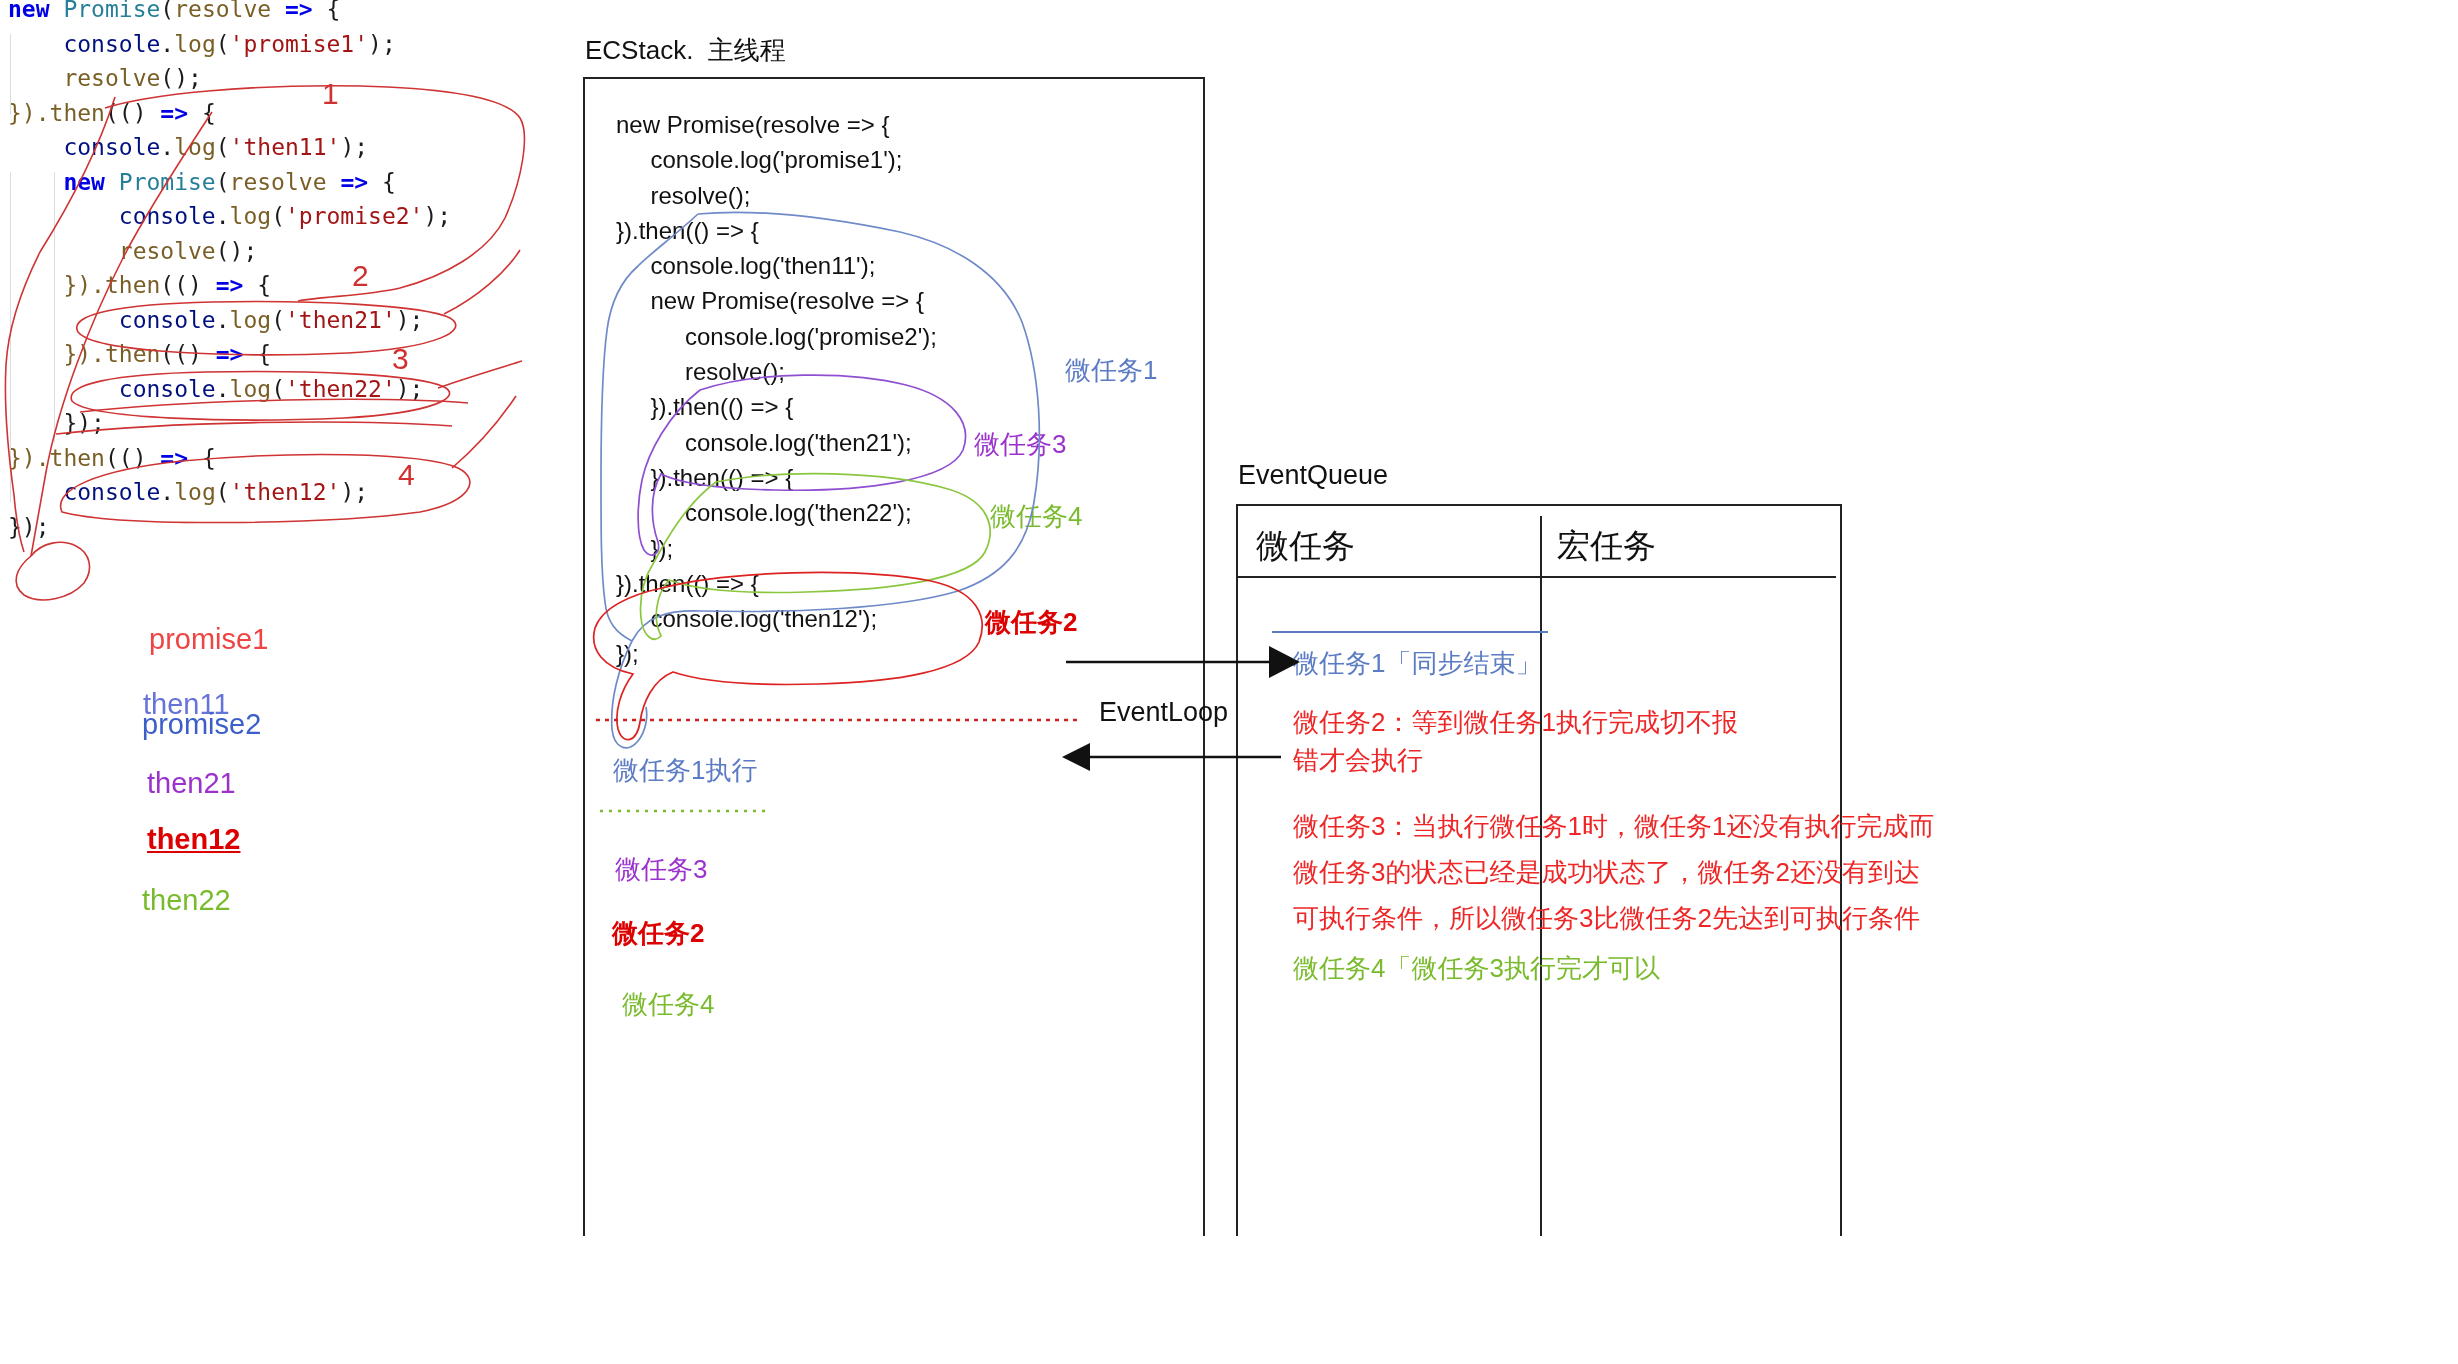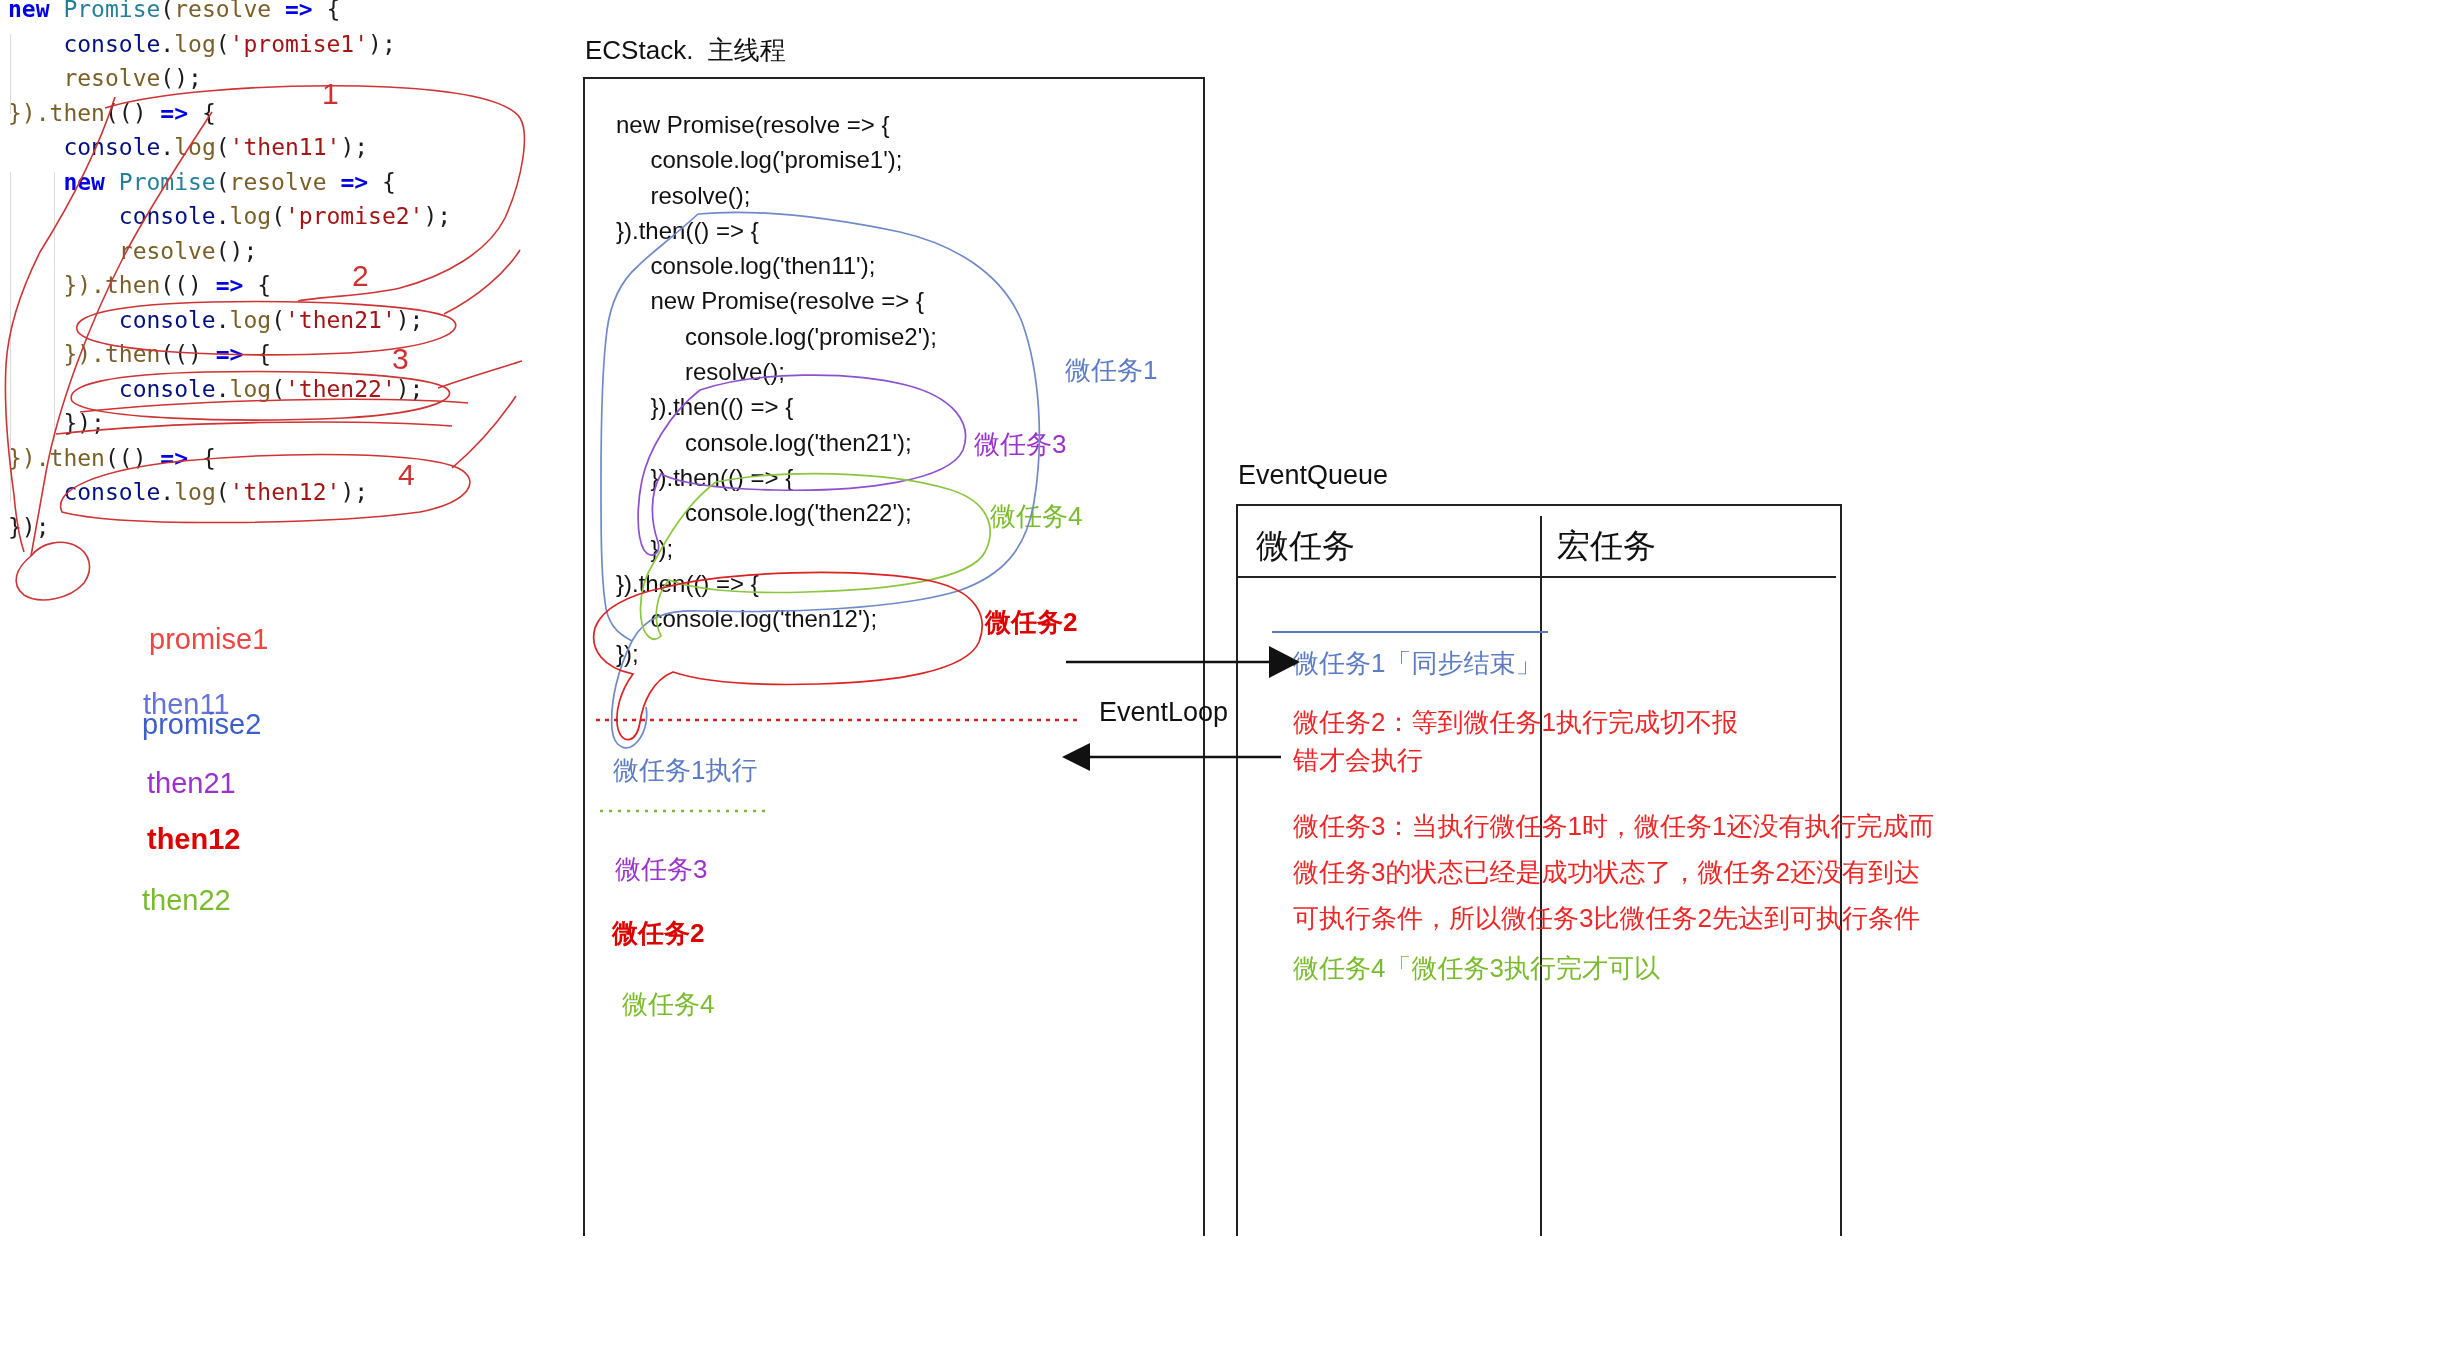--- a/index.html
+++ b/index.html
@@ -84,21 +84,21 @@
       <div class="ann-num" style="left: 322px; top: 79px;">1</div>
       <div class="ann-num" style="left: 352px; top: 261px;">2</div>
       <div class="ann-num" style="left: 392px; top: 344px;">3</div>
       <div class="ann-num" style="left: 398px; top: 460px;">4</div>
     </div>
   <div id="output-log">
       <div class="out-item" style="left: 149px; top: 624px; color: #ef4444; font-weight: normal;">promise1</div>
       <div class="out-item" style="left: 143px; top: 673px; color: rgb(102, 115, 216); font-weight: normal; margin-top: 16px;">then11</div>
       <div class="out-item" style="left: 142px; top: 709px; color: rgb(60, 94, 201); font-weight: normal;">promise2</div>
       <div class="out-item" style="left: 147px; top: 768px; color: rgb(155, 50, 204); font-weight: normal;">then21</div>
-      <div class="out-item" style="left: 147px; top: 824px; color: rgb(221, 0, 0); font-weight: bold;">then12</div>
+      <div class="out-item" style="left: 147px; top: 824px; color: rgb(221, 0, 0); font-weight: bold; text-decoration: underline;">then12</div>
       <div class="out-item" style="left: 142px; top: 885px; color: rgb(121, 187, 44); font-weight: normal;">then22</div>
     </div>
 
   <div id="ecstack-title">ECStack.  主线程</div>
   <div id="ecstack-box"></div>
   <div id="ecstack-code">
       <div class="bx-line" style="padding-left: 0px;">new Promise(resolve =&gt; {</div>
       <div class="bx-line" style="padding-left: 34.5px;">console.log('promise1');</div>
       <div class="bx-line" style="padding-left: 34.5px;">resolve();</div>
       <div class="bx-line" style="padding-left: 0px;">}).then(() =&gt; {</div>

